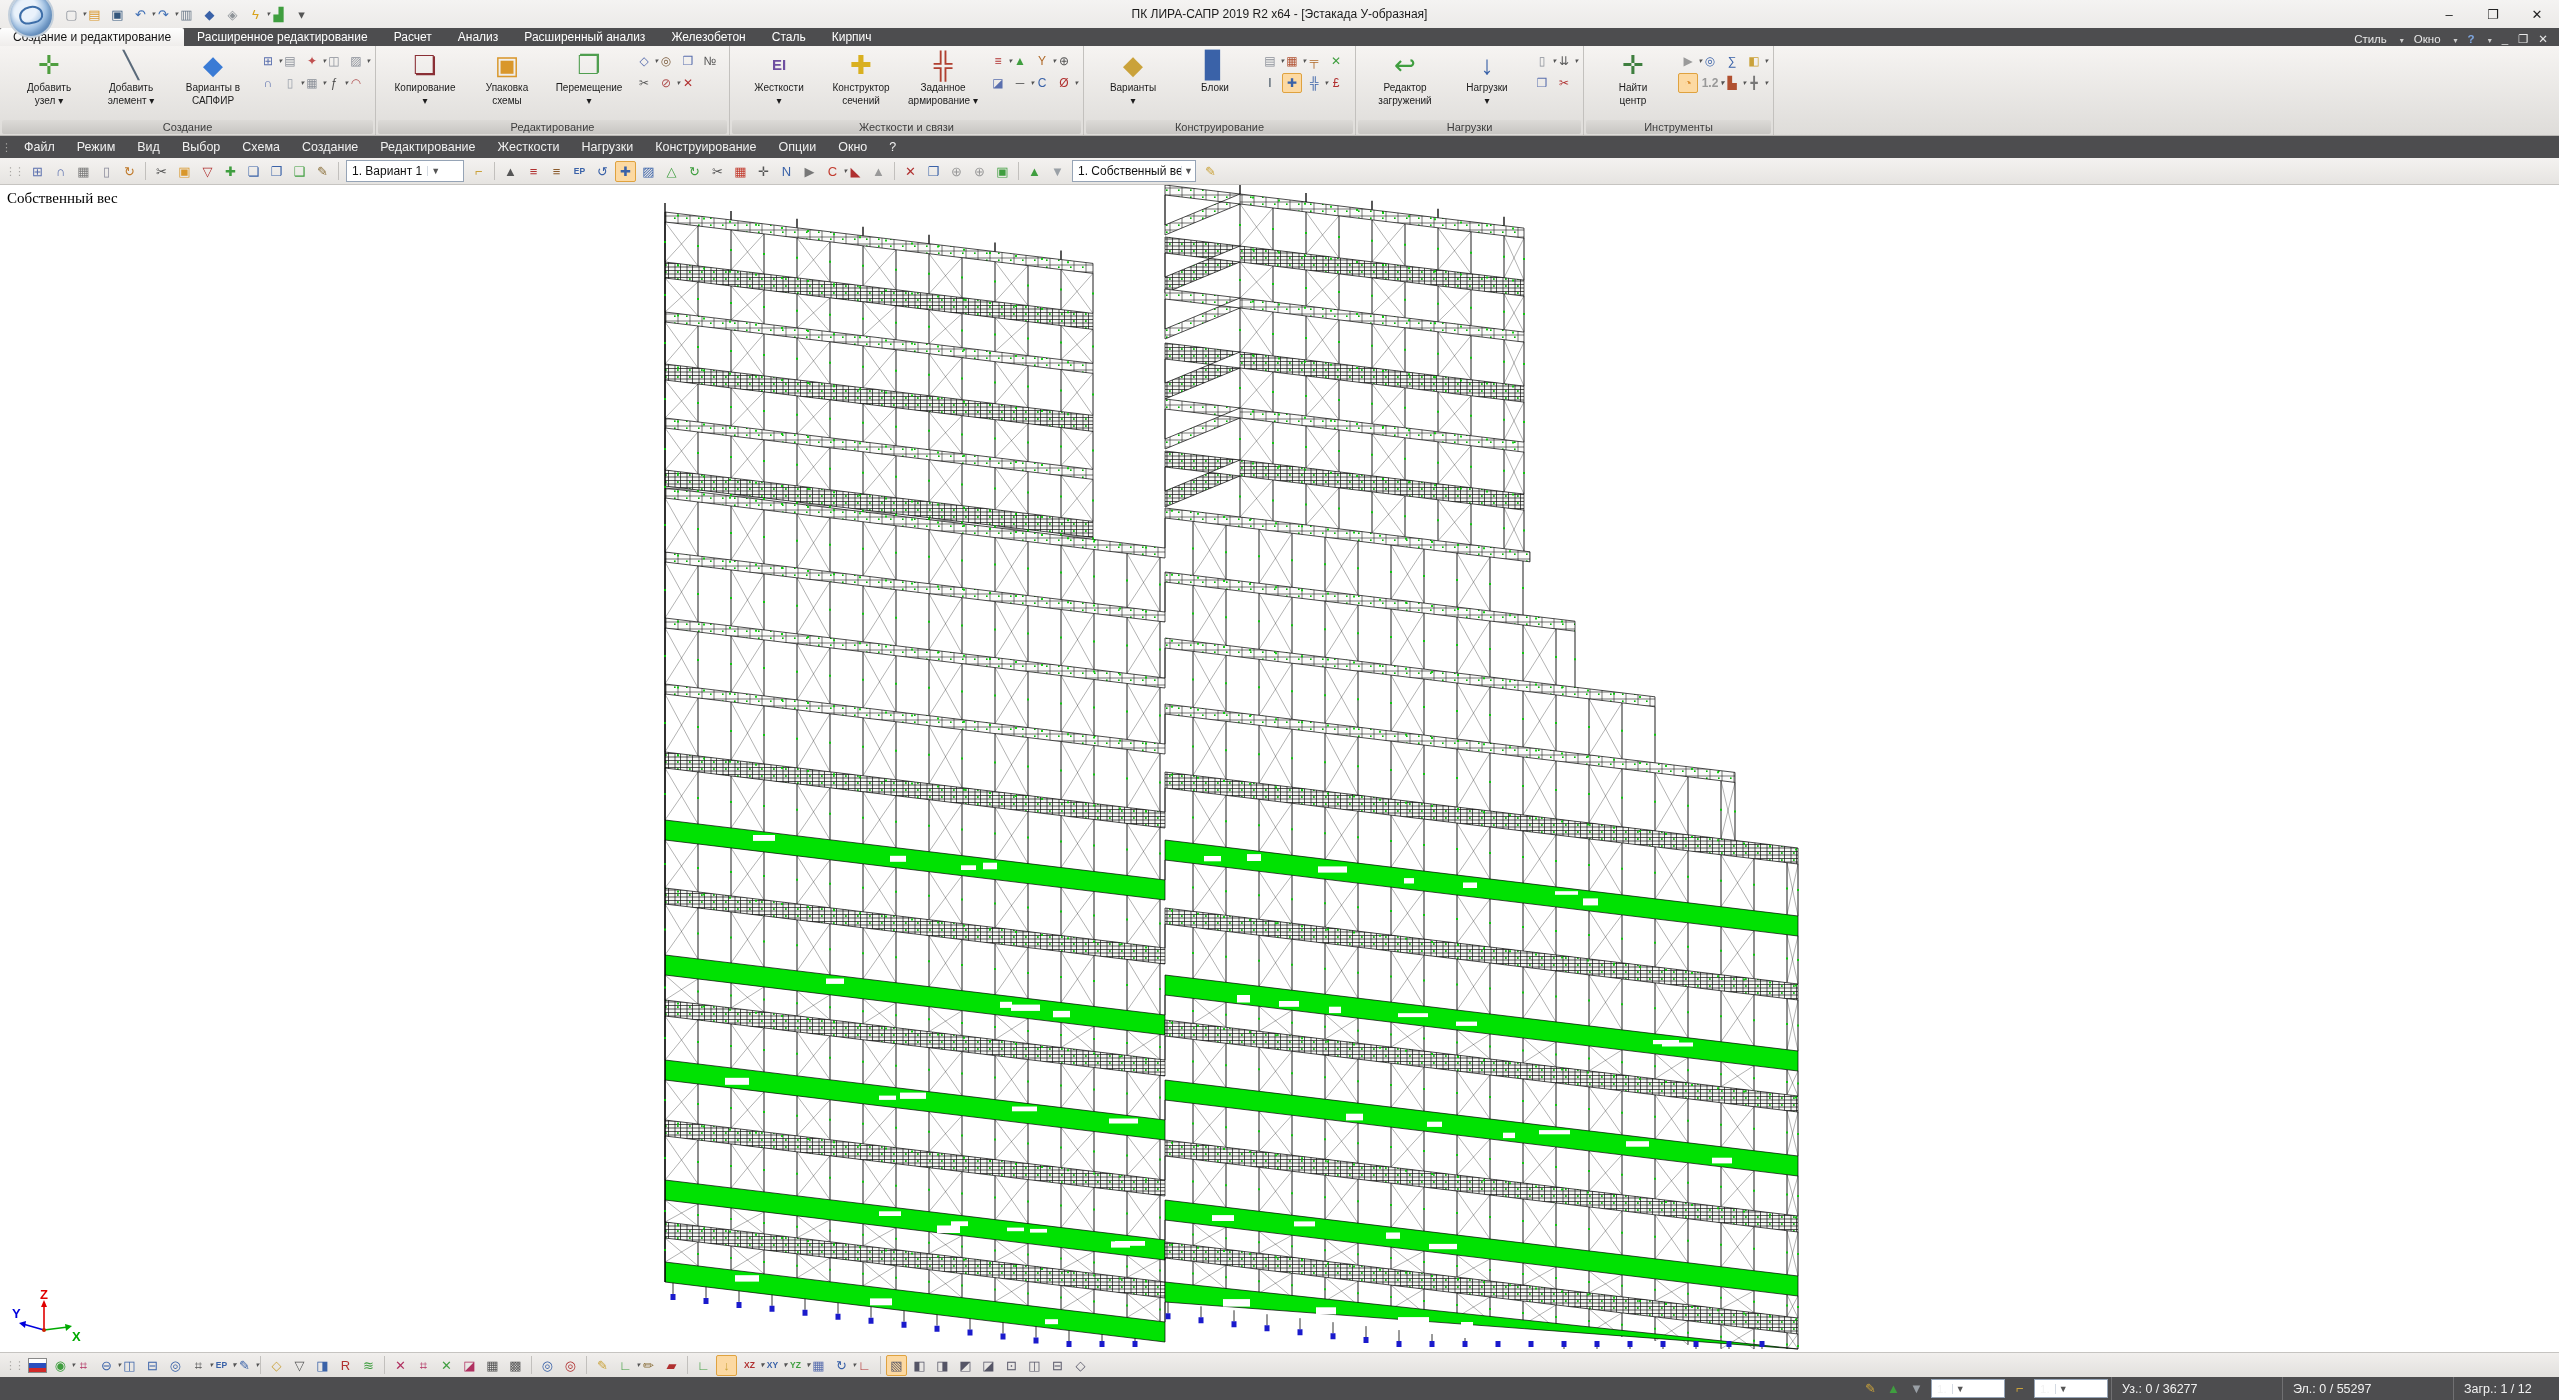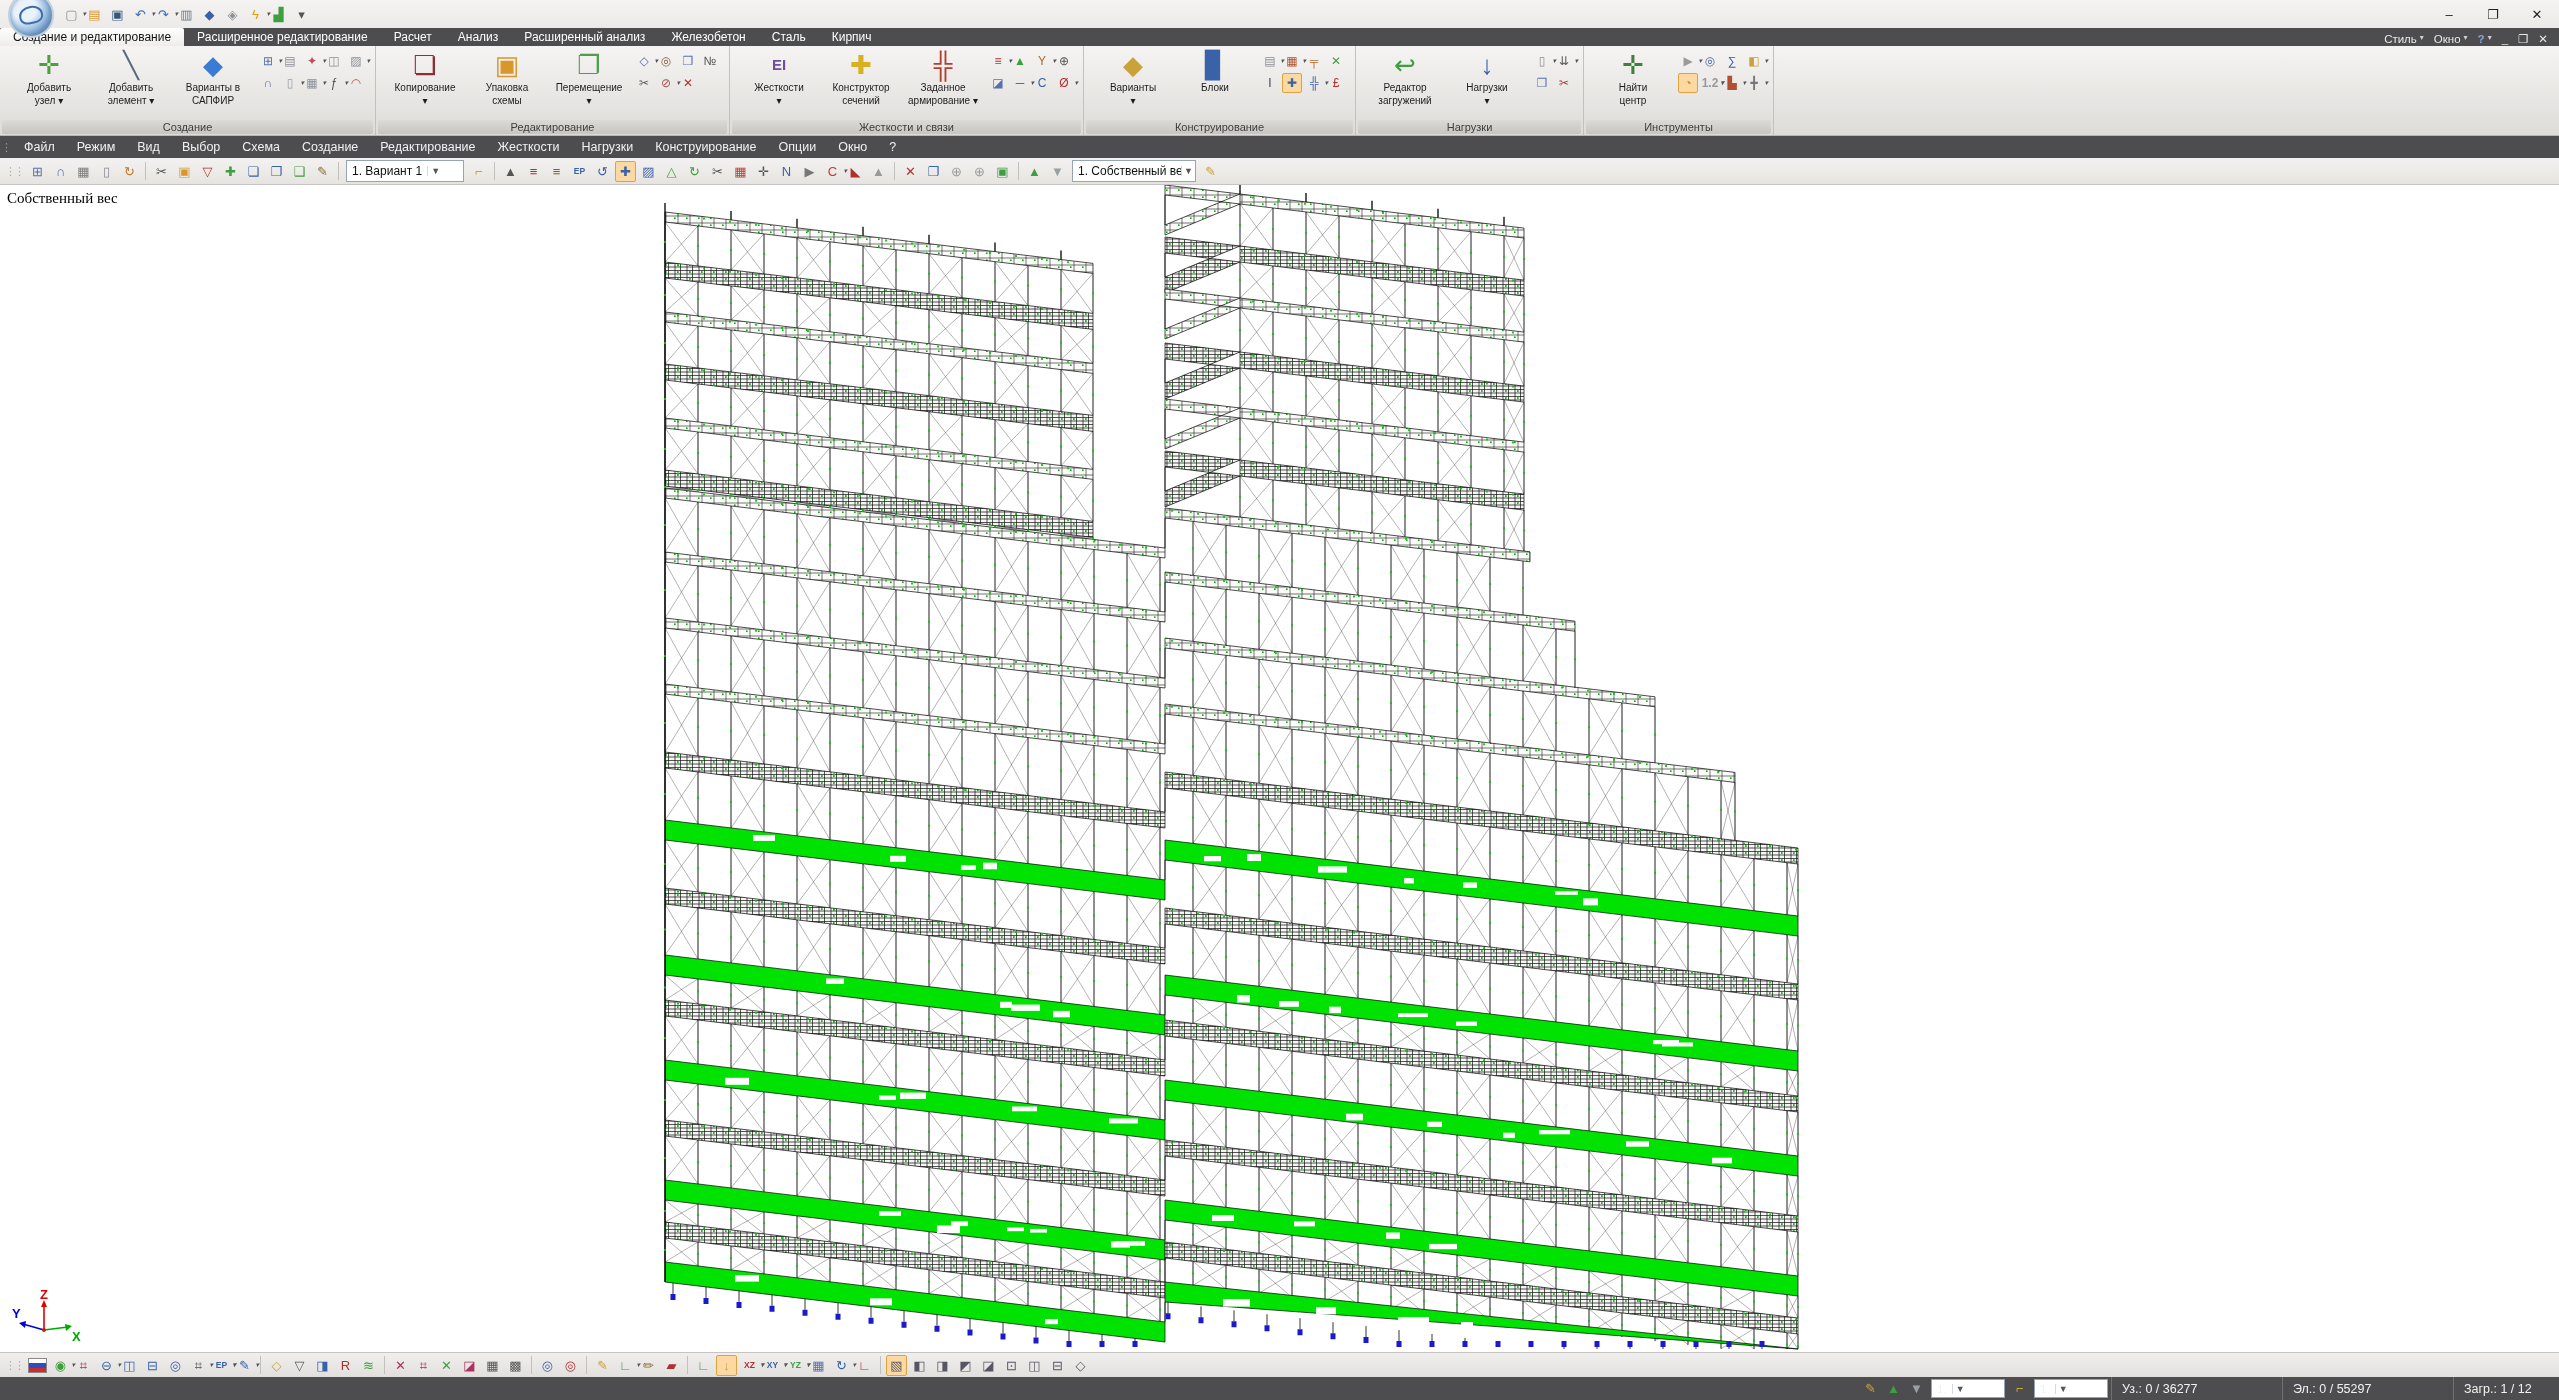--- a/index.html
+++ b/index.html
@@ -35,21 +35,21 @@
   .icn.g2{font-size:8.5px;font-weight:700;letter-spacing:0;}
   .icn .ar{position:absolute;right:-5px;top:5px;font-size:7px;color:#555;}
   .hl{background:#fcd9a2;border-color:#dfa23f;}
   .sep{width:1px;height:18px;background:#c2c0bd;margin:2px 4px;align-self:center;}
   .flag-ru{background:linear-gradient(#fff 0 33%,#2a4fc0 33% 66%,#d02a2a 66% 100%);border:1px solid #888;width:17px;height:13px;margin:3px 2px;}
   .grip{color:#a8a6a3;font-size:11px;margin:0 3px 0 1px;letter-spacing:-2px;}
   
   .rtab{padding:0 13px;height:18px;line-height:18px;font-size:12px;color:#fff;white-space:nowrap;}
   .rtab.active{background:linear-gradient(#fefefe,#efedeb);color:#141414;border-radius:2px 2px 0 0;}
   .tabright{margin-left:auto;display:flex;align-items:center;color:#e8e8e8;font-size:11.5px;padding-right:6px;}
-  .tabright .ti{padding:0 5px;display:flex;align-items:flex-start;gap:3px;}
+  .tabright .ti{padding:0 5px;display:flex;align-items:flex-end;gap:13px;}
   .tabright .ch{font-size:8px;color:#cfcfcf;}
   .rgroup{position:relative;display:flex;align-items:flex-start;padding:4px 8px 17px 8px;border-right:1px solid #c3c1be;}
   .rcap{position:absolute;left:2px;right:2px;bottom:1px;height:14px;line-height:14px;text-align:center;
         font-size:11px;color:#3d3d3d;background:linear-gradient(#dcdad7,#c7c5c2);border-radius:2px;}
   .rbtn{width:80px;display:flex;flex-direction:column;align-items:center;margin:0 1px;cursor:default;}
   .rbi{font-size:26px;line-height:30px;height:32px;}
   .rbi.g2{font-size:15px;font-weight:700;}
   .rbl{font-size:10px;line-height:12.5px;text-align:center;color:#1c1c1c;}
   .rsm{display:flex;flex-direction:column;flex-wrap:wrap;height:62px;align-content:flex-start;margin-left:3px;}
   .rsm .icn{width:18px;height:18px;font-size:12px;}
@@ -94,20 +94,21 @@
 
         <span class="icn" style="color: rgb(142, 147, 152);">◈<i class="ar"></i></span>
 
         <span class="icn" style="color: rgb(216, 162, 26);">ϟ<i class="ar">▾</i></span>
 
         <span class="icn" style="color: rgb(63, 158, 63);">▟<i class="ar"></i></span>
 
         <span class="icn" style="color: rgb(85, 85, 85);">▾<i class="ar"></i></span>
 
     </div>
+    <div class="title">ПК ЛИРА-САПР  2019 R2 x64 - [Эстакада У-образная]</div>
     <div class="wbtns">
       <span class="wbtn">–</span>
       <span class="wbtn">❐</span>
       <span class="wbtn">✕</span>
     </div>
   </div>
 
   <div class="tabrow">
 
       <span class="rtab active">Создание и редактирование</span>

